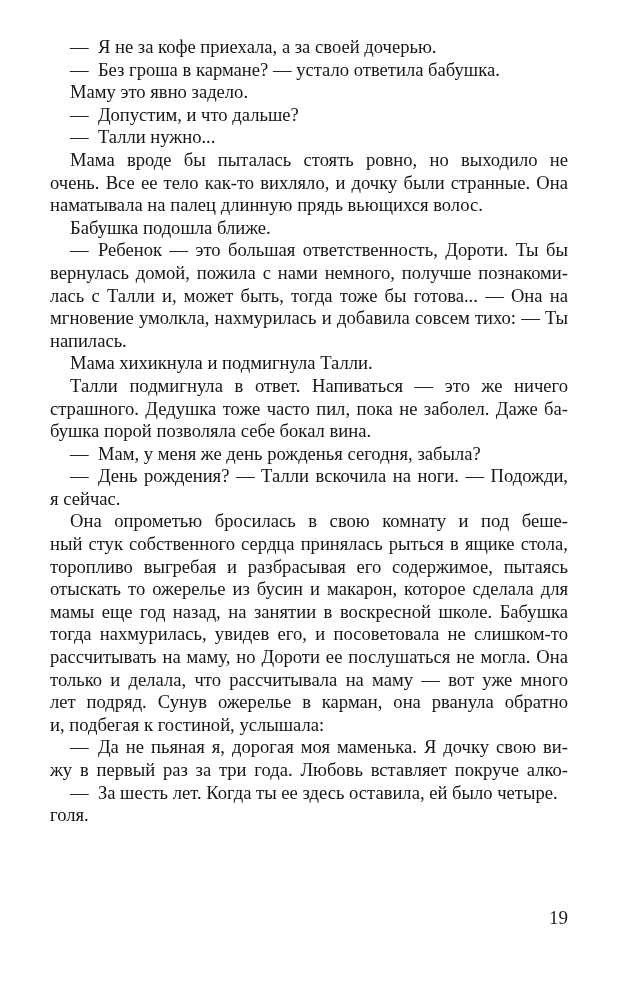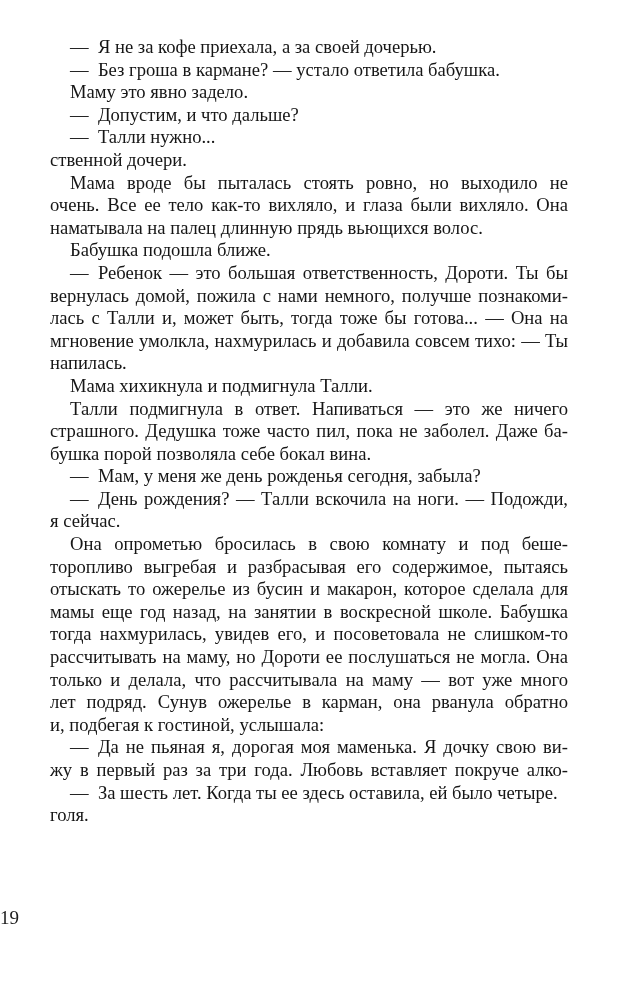--- a/index.html
+++ b/index.html
@@ -34,54 +34,54 @@
   }
   .line.justify {
     text-align: justify;
     text-align-last: justify;
   }
   .page-number {
     position: absolute;
     top: 906px;
     left: 0;
     width: 568px;
-    text-align: left;
+    text-align: right;
     font-size: 19px;
     line-height: 24px;
     color: #1c1c1c;
   }
 </style>
 </head>
 <body>
 
 <div class="book-page">
   <div class="text-block">
       <div class="line indent">— Я не за кофе приехала, а за своей дочерью.</div>
       <div class="line indent">— Без гроша в кармане? — устало ответила бабушка.</div>
       <div class="line indent">Маму это явно задело.</div>
       <div class="line indent">— Допустим, и что дальше?</div>
       <div class="line indent">— Талли нужно...</div>
-      <div class="line">ственной дочери.</div>
       <div class="line indent justify">Мама вроде бы пыталась стоять ровно, но выходило не</div>
-      <div class="line justify">очень. Все ее тело как-то вихляло, и глаза были вихляло. Она</div>
+      <div class="line justify">очень. Все ее тело как-то вихляло, и дочку были странные. Она</div>
       <div class="line">наматывала на палец длинную прядь вьющихся волос.</div>
       <div class="line indent">Бабушка подошла ближе.</div>
       <div class="line indent justify">— Ребенок — это большая ответственность, Дороти. Ты бы</div>
       <div class="line justify">вернулась домой, пожила с нами немного, получше познакоми-</div>
       <div class="line justify">лась с Талли и, может быть, тогда тоже бы готова... — Она на</div>
       <div class="line justify">мгновение умолкла, нахмурилась и добавила совсем тихо: — Ты</div>
       <div class="line">напилась.</div>
       <div class="line indent">Мама хихикнула и подмигнула Талли.</div>
       <div class="line indent justify">Талли подмигнула в ответ. Напиваться — это же ничего</div>
       <div class="line justify">страшного. Дедушка тоже часто пил, пока не заболел. Даже ба-</div>
       <div class="line">бушка порой позволяла себе бокал вина.</div>
       <div class="line indent">— Мам, у меня же день рожденья сегодня, забыла?</div>
       <div class="line indent justify">— День рождения? — Талли вскочила на ноги. — Подожди,</div>
       <div class="line">я сейчас.</div>
       <div class="line indent justify">Она опрометью бросилась в свою комнату и под беше-</div>
+      <div class="line justify">ный стук собственного сердца принялась рыться в ящике стола,</div>
       <div class="line justify">торопливо выгребая и разбрасывая его содержимое, пытаясь</div>
       <div class="line justify">отыскать то ожерелье из бусин и макарон, которое сделала для</div>
       <div class="line justify">мамы еще год назад, на занятии в воскресной школе. Бабушка</div>
       <div class="line justify">тогда нахмурилась, увидев его, и посоветовала не слишком-то</div>
       <div class="line justify">рассчитывать на маму, но Дороти ее послушаться не могла. Она</div>
       <div class="line justify">только и делала, что рассчитывала на маму — вот уже много</div>
       <div class="line justify">лет подряд. Сунув ожерелье в карман, она рванула обратно</div>
       <div class="line">и, подбегая к гостиной, услышала:</div>
       <div class="line indent justify">— Да не пьяная я, дорогая моя маменька. Я дочку свою ви-</div>
       <div class="line justify">жу в первый раз за три года. Любовь вставляет покруче алко-</div>

